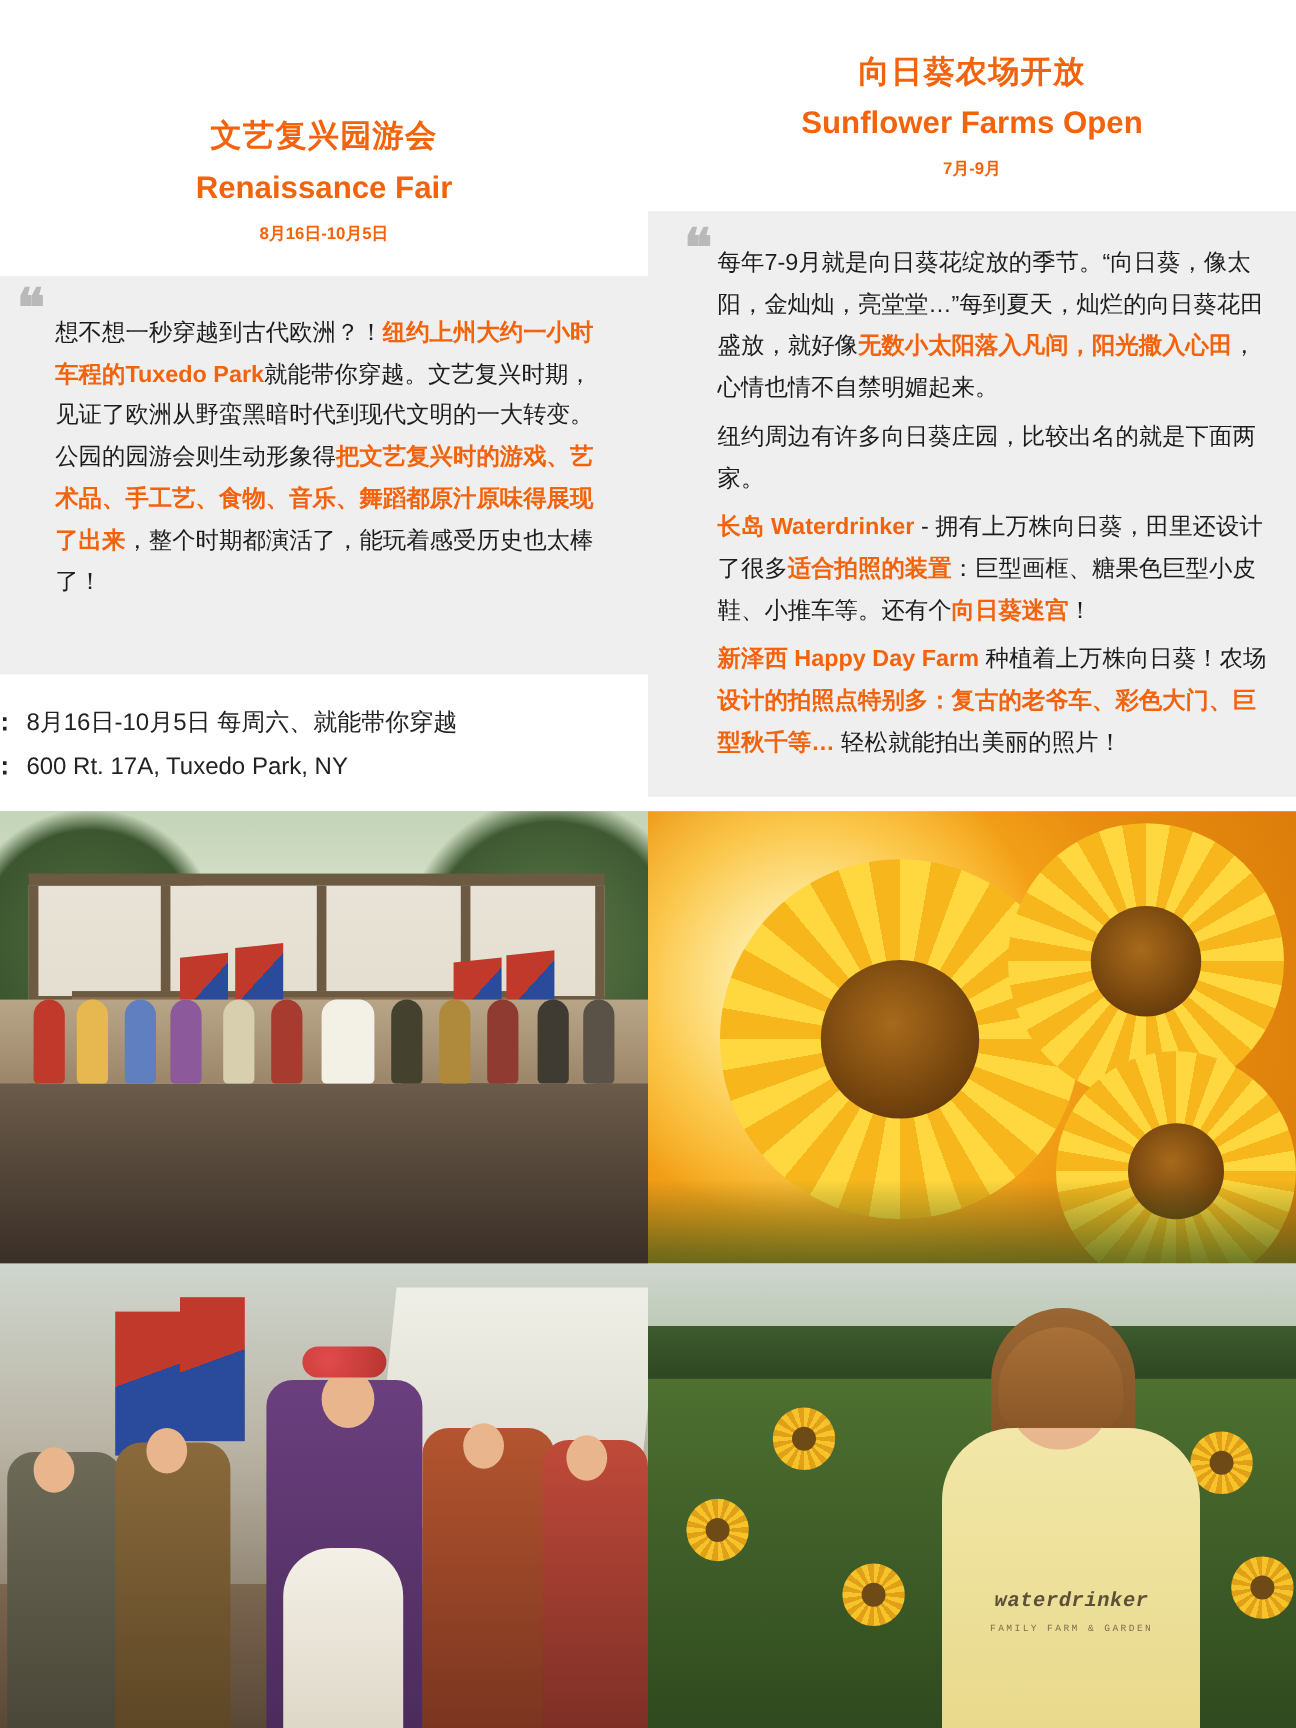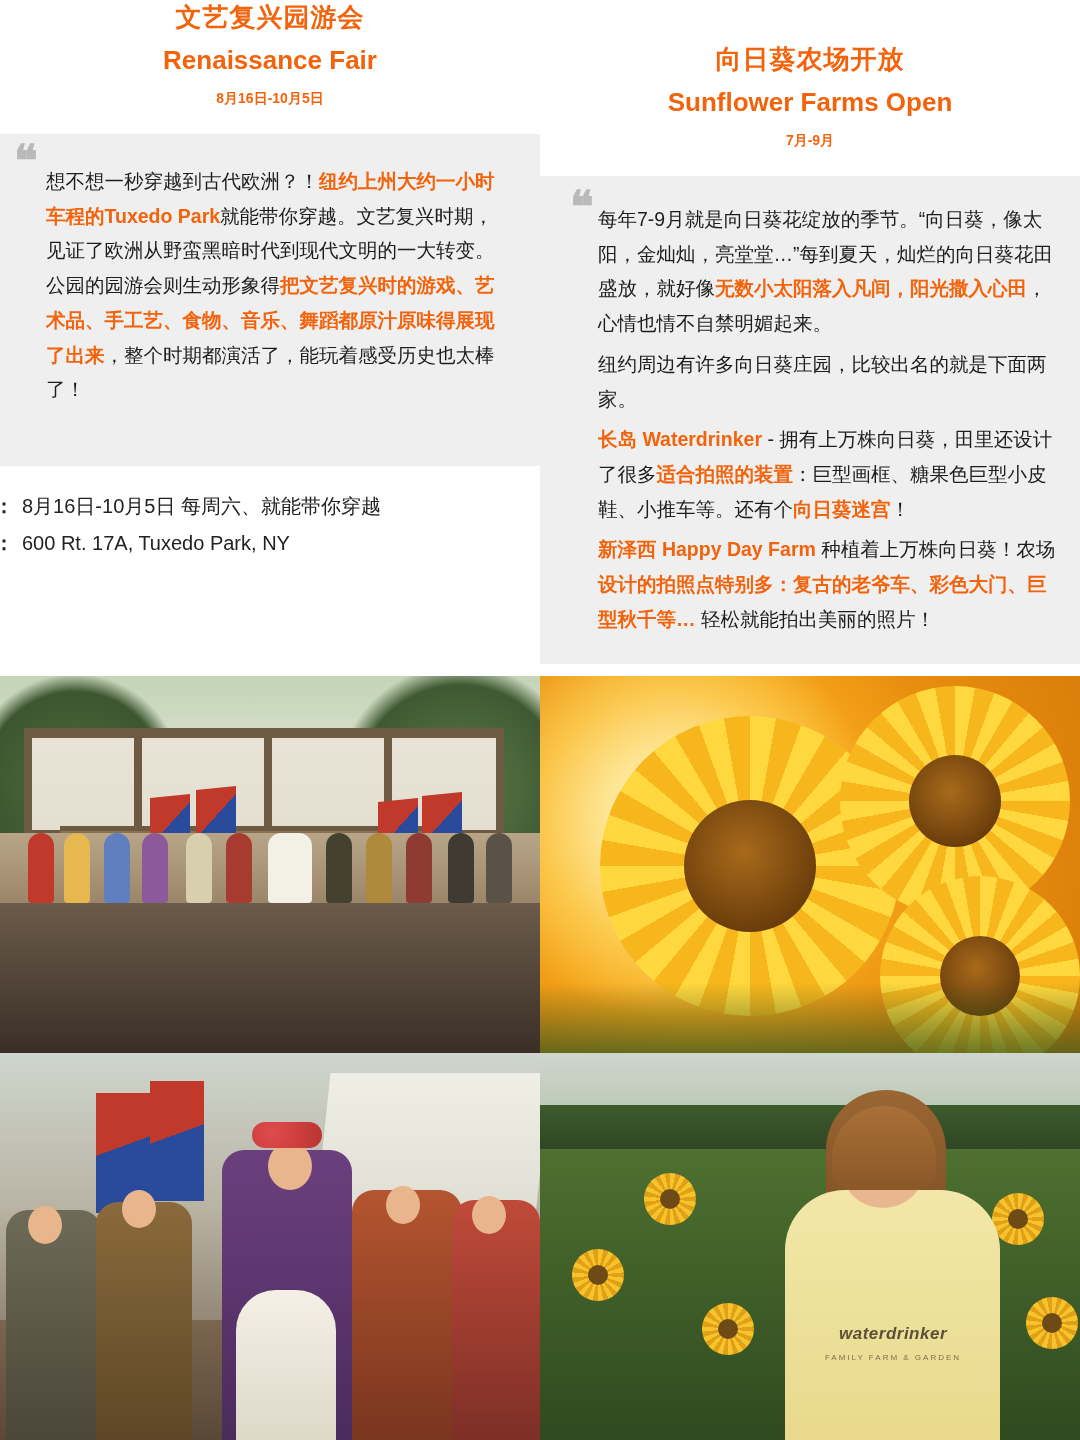--- a/index.html
+++ b/index.html
@@ -49,21 +49,21 @@
   }
   .head-en {
     font-size: 26px;
     margin-top: 10px;
   }
   .head-date {
     font-size: 14px;
     margin-top: 14px;
   }
 
-  .left-head { }
+  .left-head { margin-top: 96px; }
   .right-head { margin-top: 42px; }
 
   
   .quote-box {
     position: relative;
     background: #efefef;
     box-sizing: border-box;
     line-height: 1.78;
     font-size: 19.5px;
     color: #1d1d1d;
@@ -121,20 +121,21 @@
   
   .photos {
     position: absolute;
     left: 0;
     top: 676px;
     width: 1080px;
     height: 704px;
     display: grid;
     grid-template-columns: 540px 540px;
     grid-template-rows: 377px 387px;
+    font-family: Liberation Mono, monospace;
   }
   .photo {
     position: relative;
     overflow: hidden;
   }
 
   
   .ph-fair-stage {
     background: linear-gradient(#b9cbb0 0%, #c9d3bd 22%, #a9977f 35%, #8e7a62 62%, #4d3f34 100%);
   }

